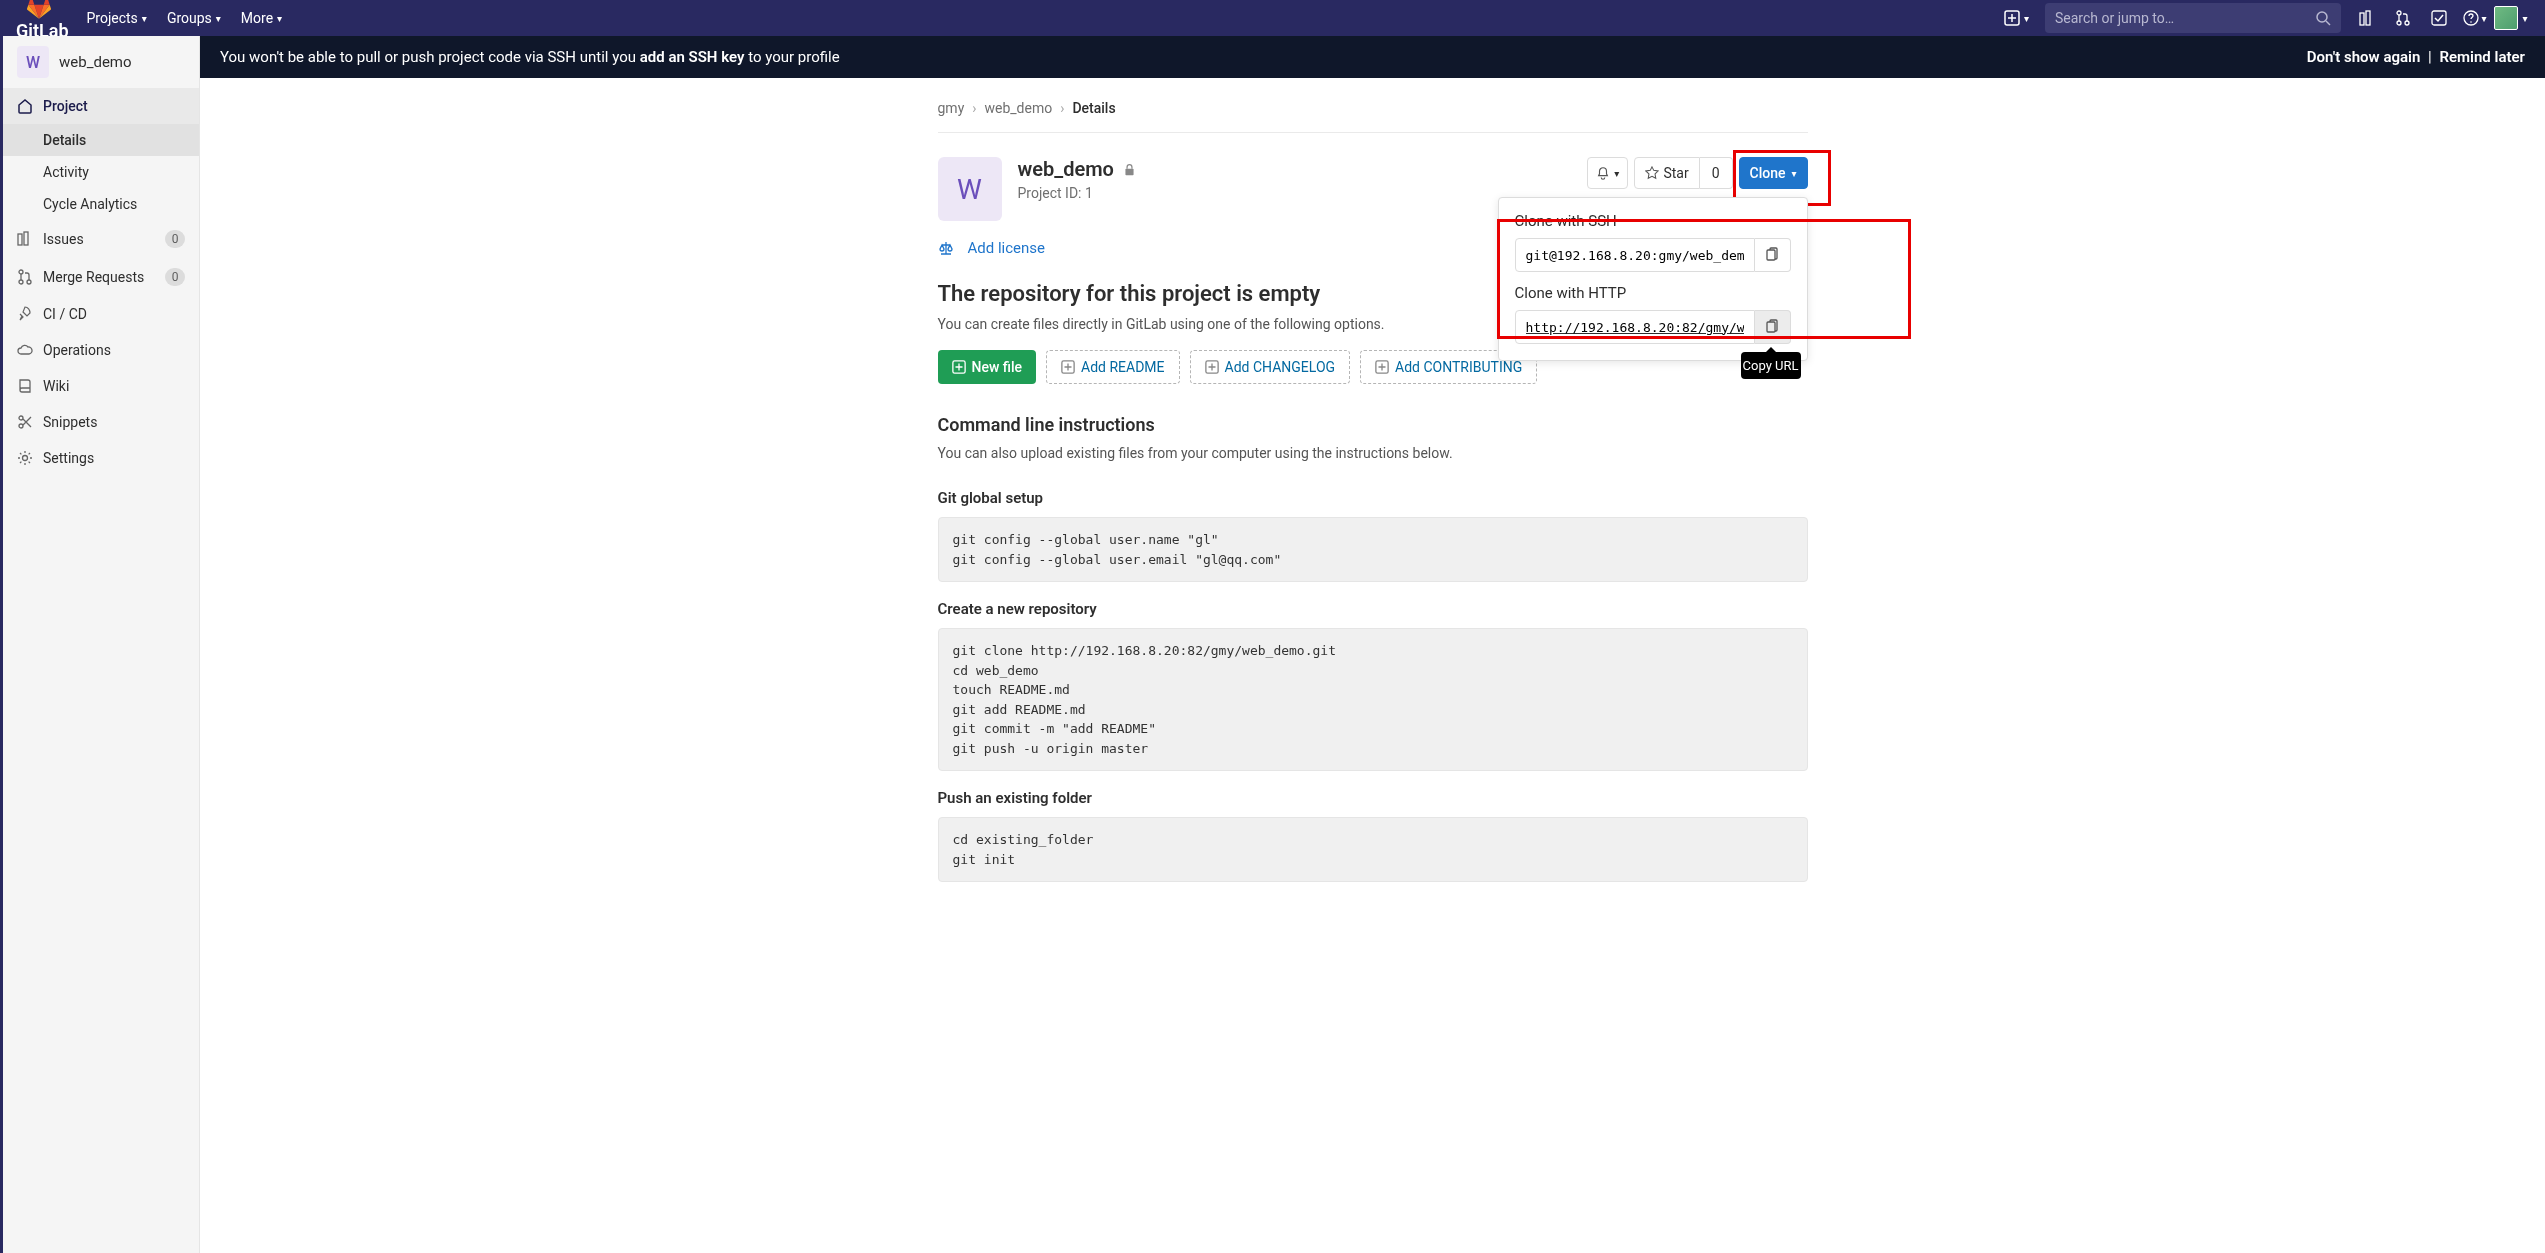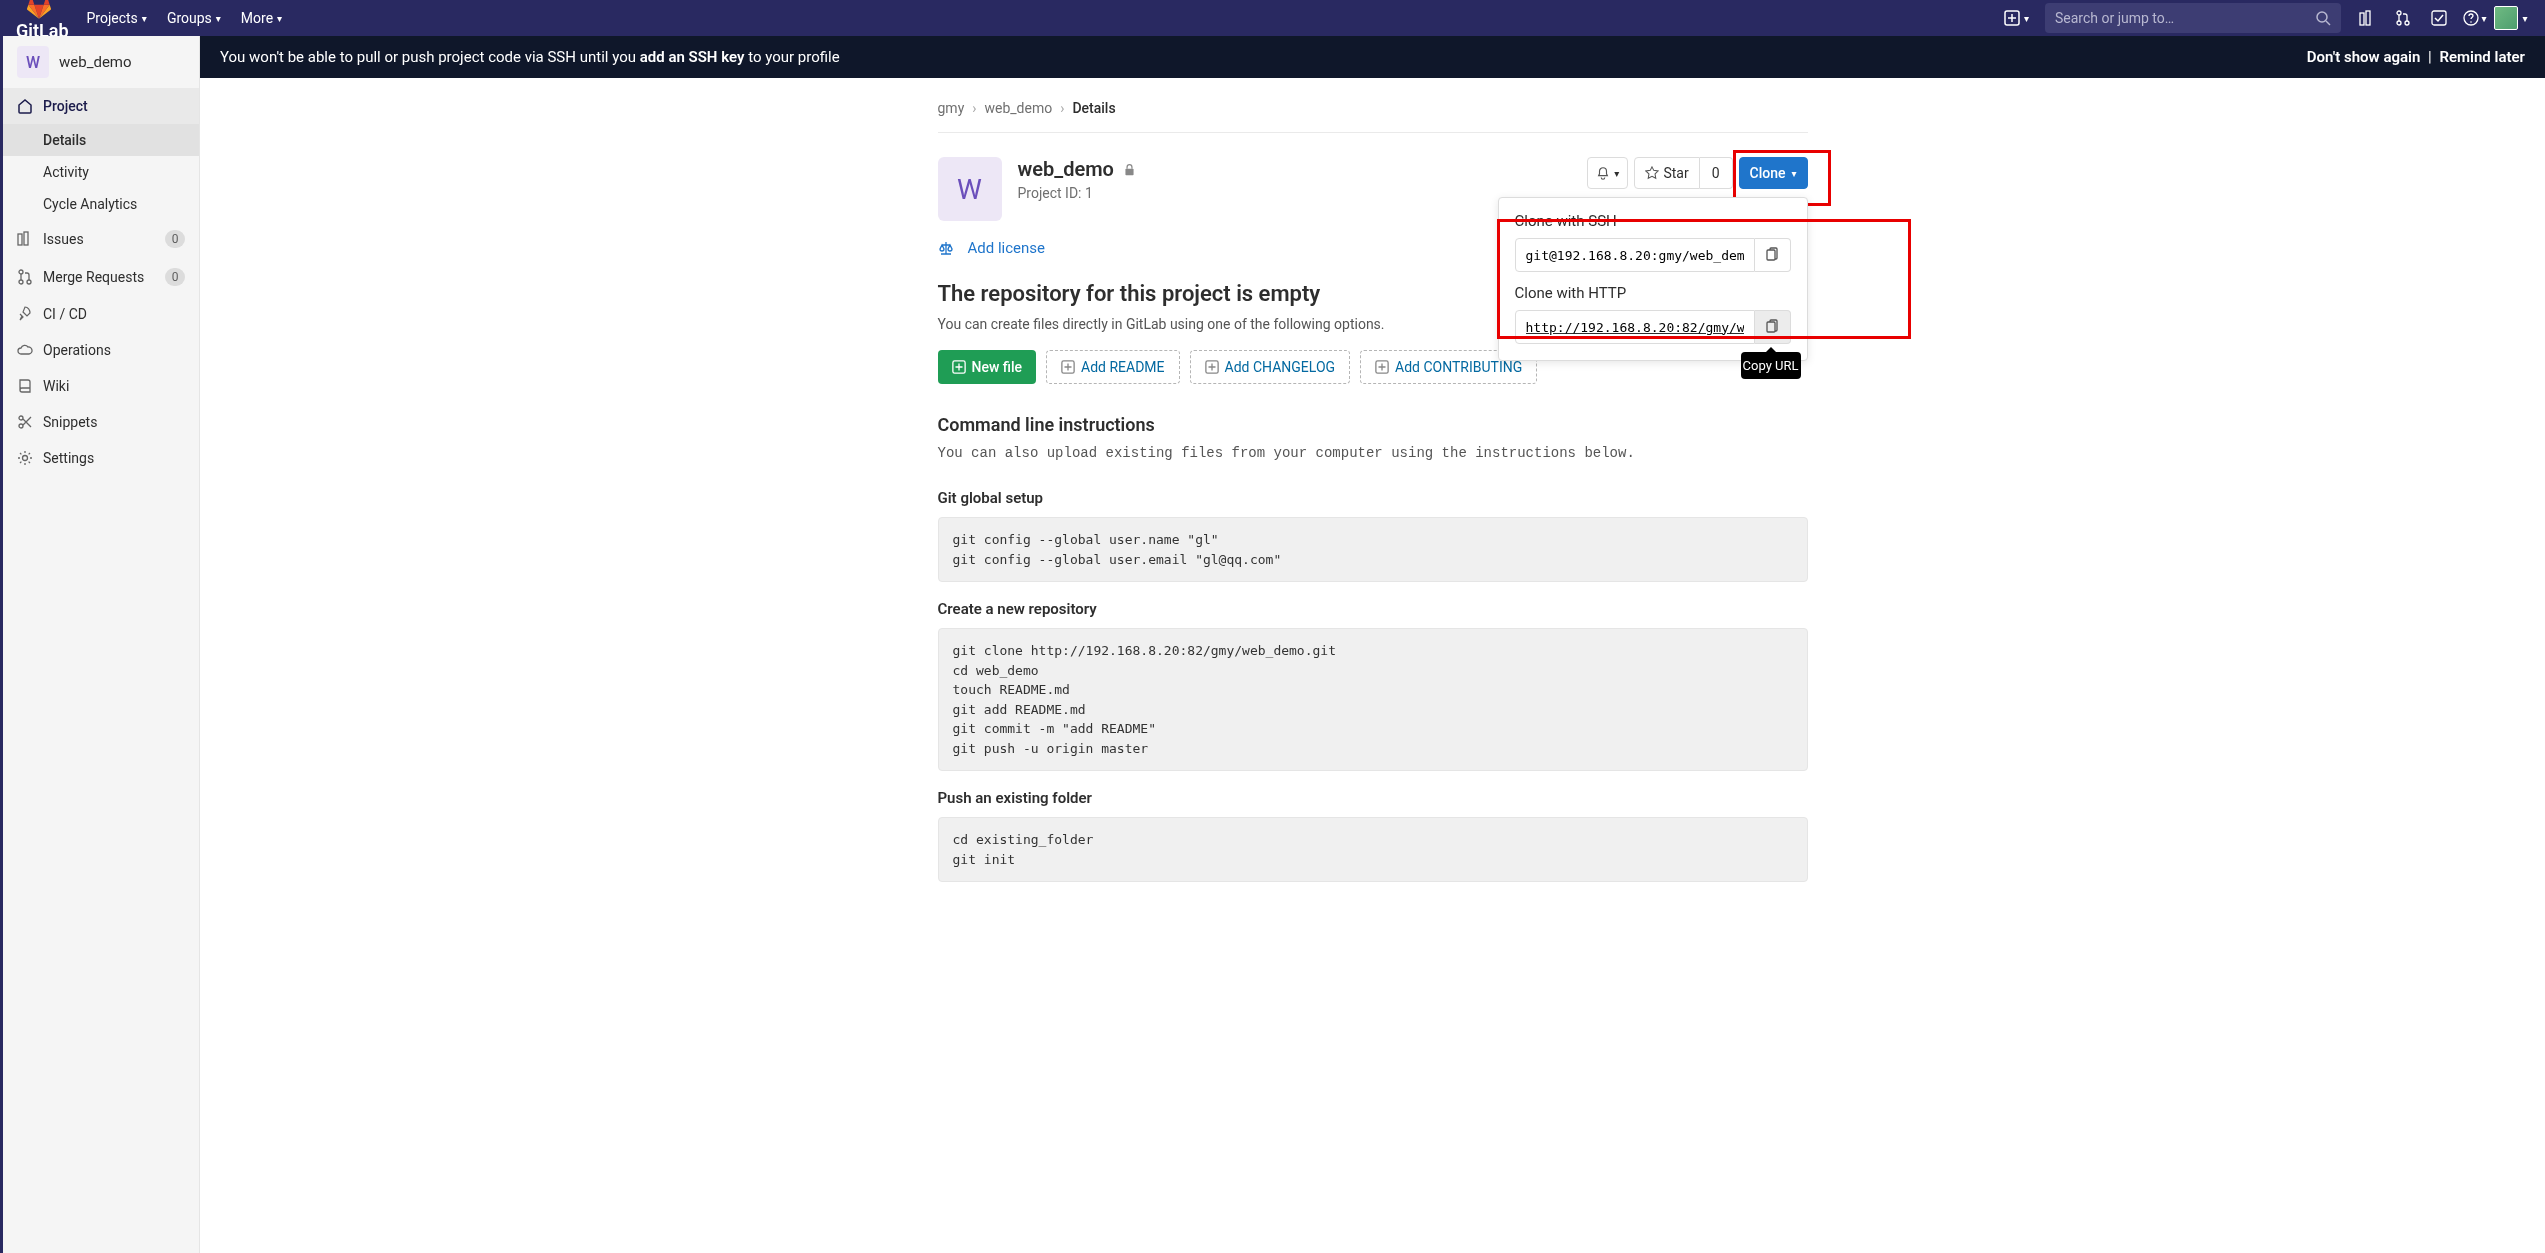--- a/index.html
+++ b/index.html
@@ -72,21 +72,21 @@
 
 h2 { font-size:22px; font-weight:600; margin-bottom:10px; }
 .sub-txt { color:#555; margin-bottom:18px; }
 .action-row { display:flex; gap:10px; margin-bottom:30px; }
 .btn-solid { background:#1f9d55; color:#fff; border:none; border-radius:4px; padding:0 14px; height:34px; display:flex; align-items:center; font-size:14px; font-weight:500; cursor:pointer; gap:6px; }
 .btn-dashed { background:#fff; border:1px dashed #b5b5b5; color:#0369a1; border-radius:4px; padding:0 14px; height:34px; display:flex; align-items:center; font-size:14px; cursor:pointer; gap:6px; }
 .plus-sq { width:14px; height:14px; }
 
 h3 { font-size:18px; font-weight:600; margin:18px 0 10px; }
 h4 { font-size:15px; font-weight:600; margin:18px 0 10px; }
-.upload-txt { color:#555; margin-bottom:28px;font-family:Liberation Mono, monospace; }
+.upload-txt { color:#555; margin-bottom:28px; }
 pre.code { background:#f0f0f0; border:1px solid #e5e5e5; border-radius:4px; padding:12px 14px; font-family:Menlo,Monaco,Consolas,monospace; font-size:13px; line-height:1.5; white-space:pre; overflow-x:auto; color:#333; }
 
 
 .clone-dd { position:absolute; right:0; top:40px; width:310px; background:#fff; border:1px solid #dcdcdc; border-radius:4px; box-shadow:0 2px 8px rgba(0,0,0,0.1); padding:14px 16px 16px; z-index:20; }
 .clone-dd .lbl { font-size:15px; color:#2e2e2e; margin-bottom:8px; }
 .clone-dd .input-row { display:flex; margin-bottom:12px; }
 .clone-dd input { flex:1; border:1px solid #dcdcdc; border-radius:4px 0 0 4px; height:34px; padding:0 10px; font-family:Menlo,Monaco,Consolas,monospace; font-size:13px; outline:none; min-width:0; }
 .clone-dd .copy { width:36px; border:1px solid #dcdcdc; border-left:none; border-radius:0 4px 4px 0; background:#fff; display:flex; align-items:center; justify-content:center; cursor:pointer; }
 .clone-dd .copy.hover { background:#ececec; }
 .clone-dd .copy svg { width:16px; height:16px; }

